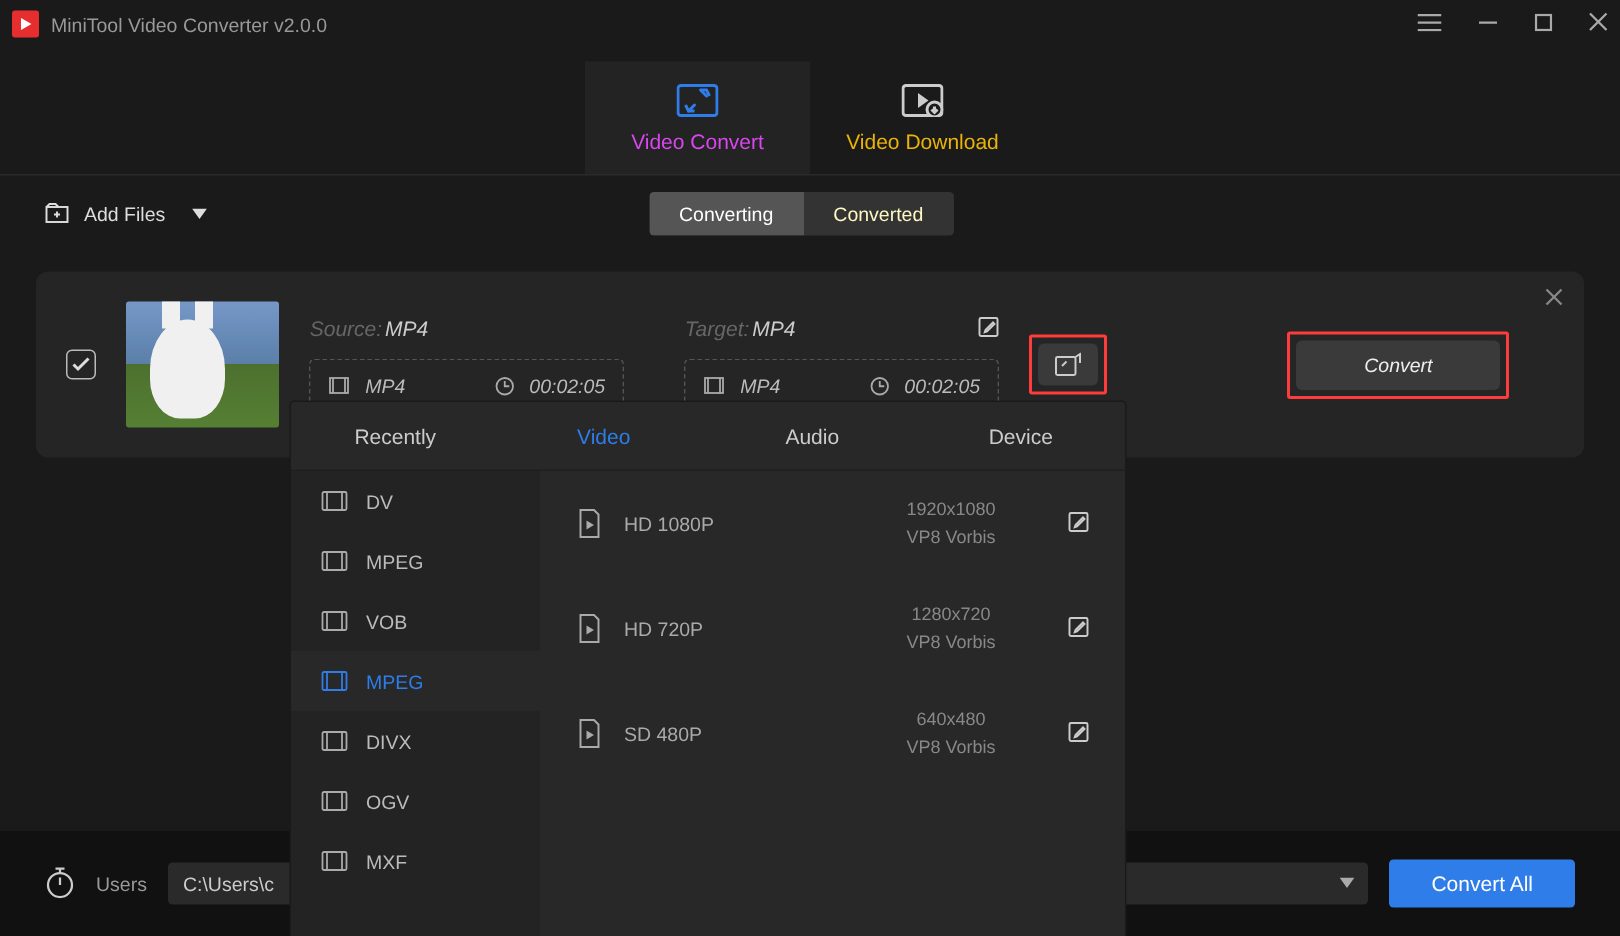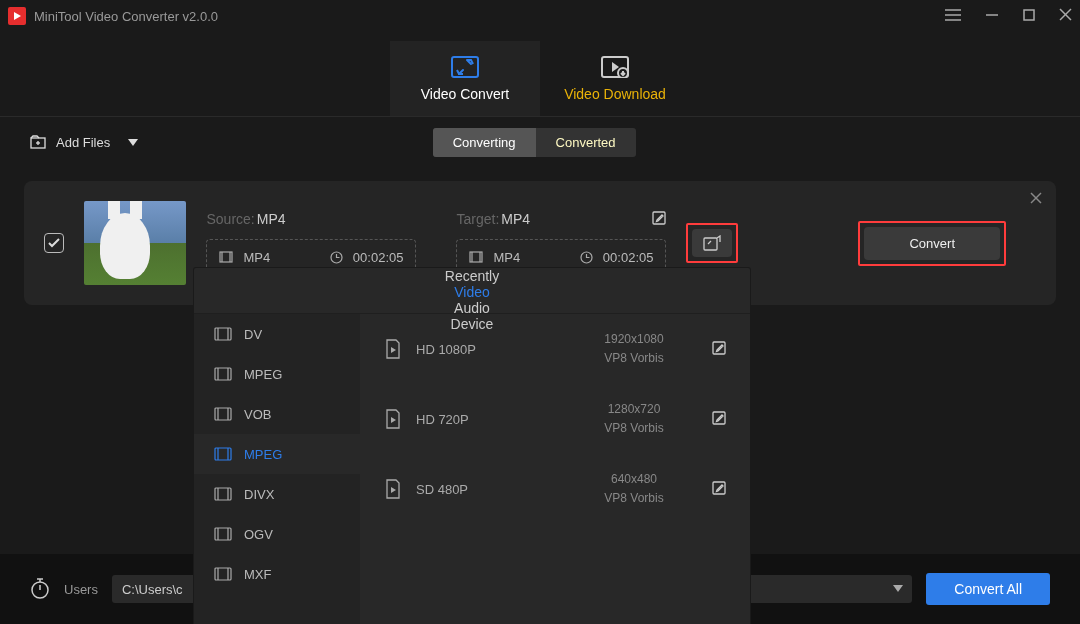--- a/index.html
+++ b/index.html
@@ -9,35 +9,35 @@
 .titlebar { height: 32px; display: flex; align-items: center; padding: 0 8px; background: #1a1a1a; }
 .titlebar .logo { width: 18px; height: 18px; background: #e62e2e; border-radius: 2px; display: flex; align-items: center; justify-content: center; margin-right: 8px; }
 .titlebar .title { color: #999; font-size: 13px; flex: 1; }
 .titlebar .win-controls { display: flex; gap: 24px; align-items: center; }
 .titlebar .win-controls span { color: #aaa; cursor: pointer; font-size: 14px; }
 
 
 .main-nav { display: flex; justify-content: center; align-items: flex-end; height: 85px; border-bottom: 1px solid #2a2a2a; }
 .main-nav .tab { width: 150px; height: 75px; display: flex; flex-direction: column; align-items: center; justify-content: center; gap: 8px; cursor: pointer; }
 .main-nav .tab.active { background: #232323; }
-.main-nav .tab.active .tab-label { color: #ffffff; }
+.main-nav .tab.active .tab-label { color: #d946ef; }
 .main-nav .tab .tab-label { color: #eab308; font-size: 14px; }
 .main-nav .tab svg { stroke: #ccc; }
 .main-nav .tab.active svg { stroke: #2e7de9; }
 
 
 .toolbar-row { height: 50px; display: flex; align-items: center; padding: 0 30px; }
 .add-files { display: flex; align-items: center; gap: 10px; color: #ddd; cursor: pointer; }
 .add-files-sep { margin-left: 18px; cursor: pointer; color:#ddd;}
 .center-toggle { margin: 0 auto; display: flex; background: #333; border-radius: 3px; overflow: hidden; }
 .center-toggle .seg { padding: 7px 20px; cursor: pointer; color: #fef9c3; }
 .center-toggle .seg.active { background: #555; color: #fff; }
 
 
-.file-panel { padding: 14px 24px 0; }
+.file-panel { padding: 14px 24px 0; font-style: italic; }
 .file-card { background: #252525; border-radius: 8px; padding: 20px 50px 20px 20px; position: relative; display: flex; align-items: center; gap: 20px; }
 .file-card .close { position: absolute; top: 10px; right: 14px; color: #888; cursor: pointer; font-size: 14px; }
 .chk { width: 20px; height: 20px; border: 1.5px solid #bbb; border-radius: 4px; display: flex; align-items: center; justify-content: center; }
 .thumb { width: 104px; height: 84px; background: linear-gradient(180deg,#7698c8 0%,#5a7fa8 50%,#4d702f 50%,#558033 100%); border-radius: 2px; position: relative; overflow: hidden; }
 .thumb .bunny { position: absolute; left: 16px; bottom: 6px; width: 50px; height: 66px; background: #f0f0f0; border-radius: 50% 50% 40% 40%; }
 .thumb .bunny::before { content:""; position:absolute; top:-30px; left:8px; width:12px; height:36px; background:#f0f0f0; border-radius:50% 50% 0 0;}
 .thumb .bunny::after  { content:""; position:absolute; top:-30px; right:8px; width:12px; height:36px; background:#f0f0f0; border-radius:50% 50% 0 0;}
 
 .srctgt { flex: 1; display: flex; gap: 40px; }
 .block { flex: 1; }
@@ -49,21 +49,21 @@
 .meta-box svg { stroke: #aaa; }
 
 .side-actions { display: flex; align-items: center; gap: 120px; }
 .edit-box { border: 2px solid #ff3c3c; padding: 4px; border-radius: 2px; }
 .edit-btn { background: #3a3a3a; border-radius: 4px; width: 40px; height: 28px; display: flex; align-items:center; justify-content:center; cursor:pointer;}
 .convert-box { border: 2px solid #ff3c3c; padding: 4px; border-radius: 2px; }
 .convert-btn { background: #3a3a3a; border-radius: 4px; padding: 9px 45px; cursor: pointer; color: #eee; }
 
 
 .popover { position: absolute; left: 194px; top: 268px; width: 556px; height: 356px; background: #282828; border-radius: 2px 2px 0 0; display: flex; flex-direction: column; z-index: 50; box-shadow: 0 0 0 1px #1a1a1a; }
-.pop-tabs { display: flex; height: 46px; border-bottom: 1px solid #1f1f1f; flex-direction: column; }
+.pop-tabs { display: flex; height: 46px; border-bottom: 1px solid #1f1f1f; }
 .pop-tabs .ptab { flex: 1; display: flex; align-items: center; justify-content: center; cursor: pointer; color: #ccc; font-size: 14px;}
 .pop-tabs .ptab.active { color: #2e7de9; }
 .pop-body { flex: 1; display: flex; overflow: hidden; }
 .fmt-list { width: 166px; background: #232323; overflow-y: auto; }
 .fmt-item { height: 40px; display: flex; align-items: center; gap: 12px; padding: 0 20px; cursor: pointer; color: #bbb; font-size: 13px;}
 .fmt-item svg { stroke:#aaa; fill:none;}
 .fmt-item.active { color: #2e7de9; background: #282828; }
 .fmt-item.active svg { stroke:#2e7de9;}
 .preset-list { flex: 1; overflow-y: auto; }
 .preset { height: 70px; display: flex; align-items: center; padding: 0 24px; gap: 14px; cursor: pointer; }

